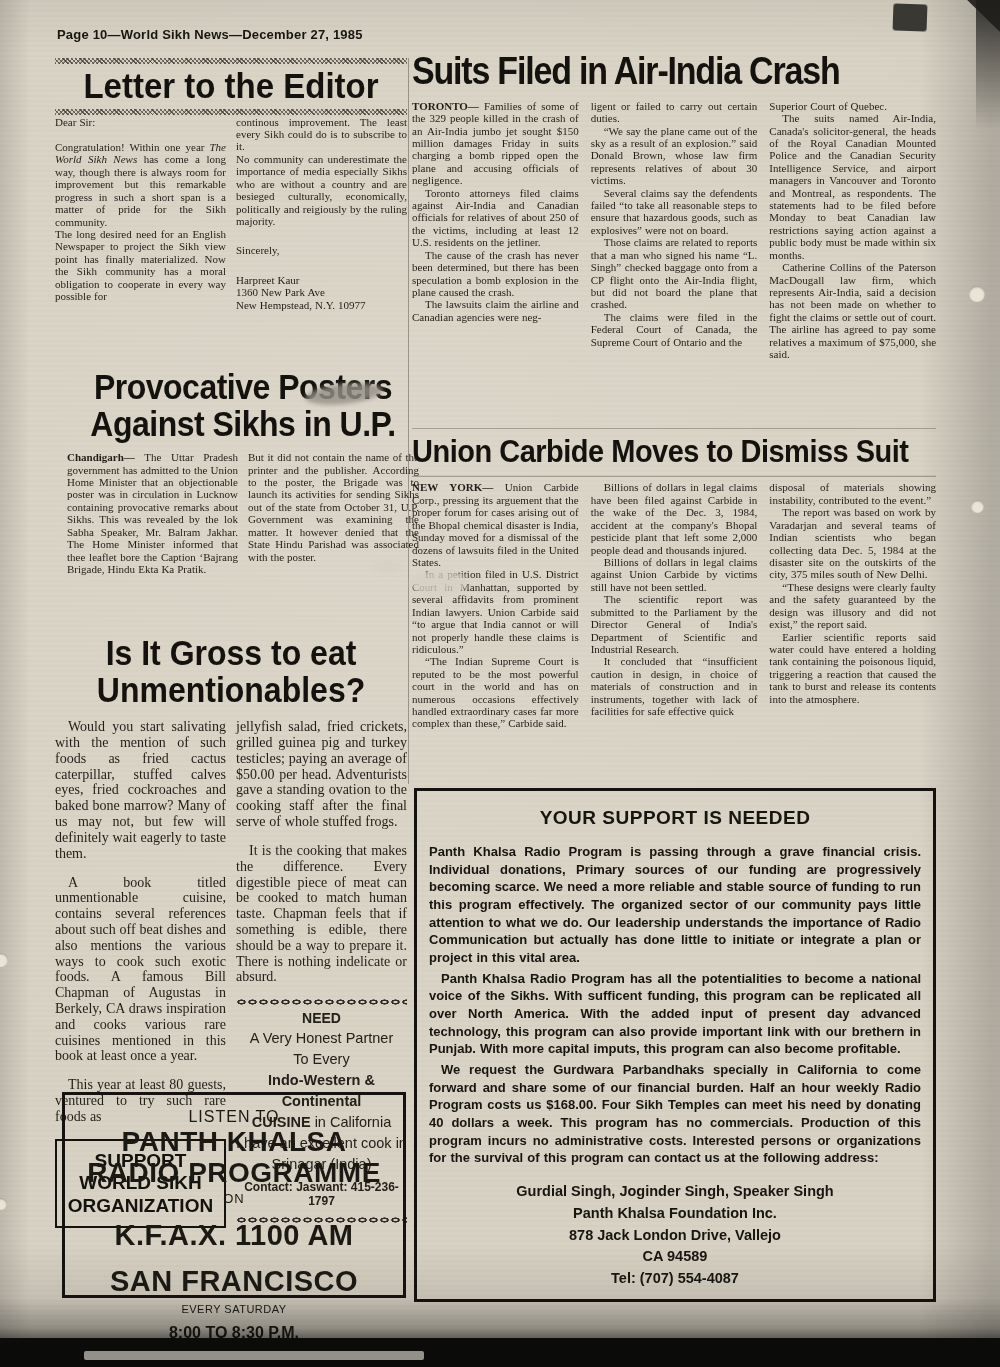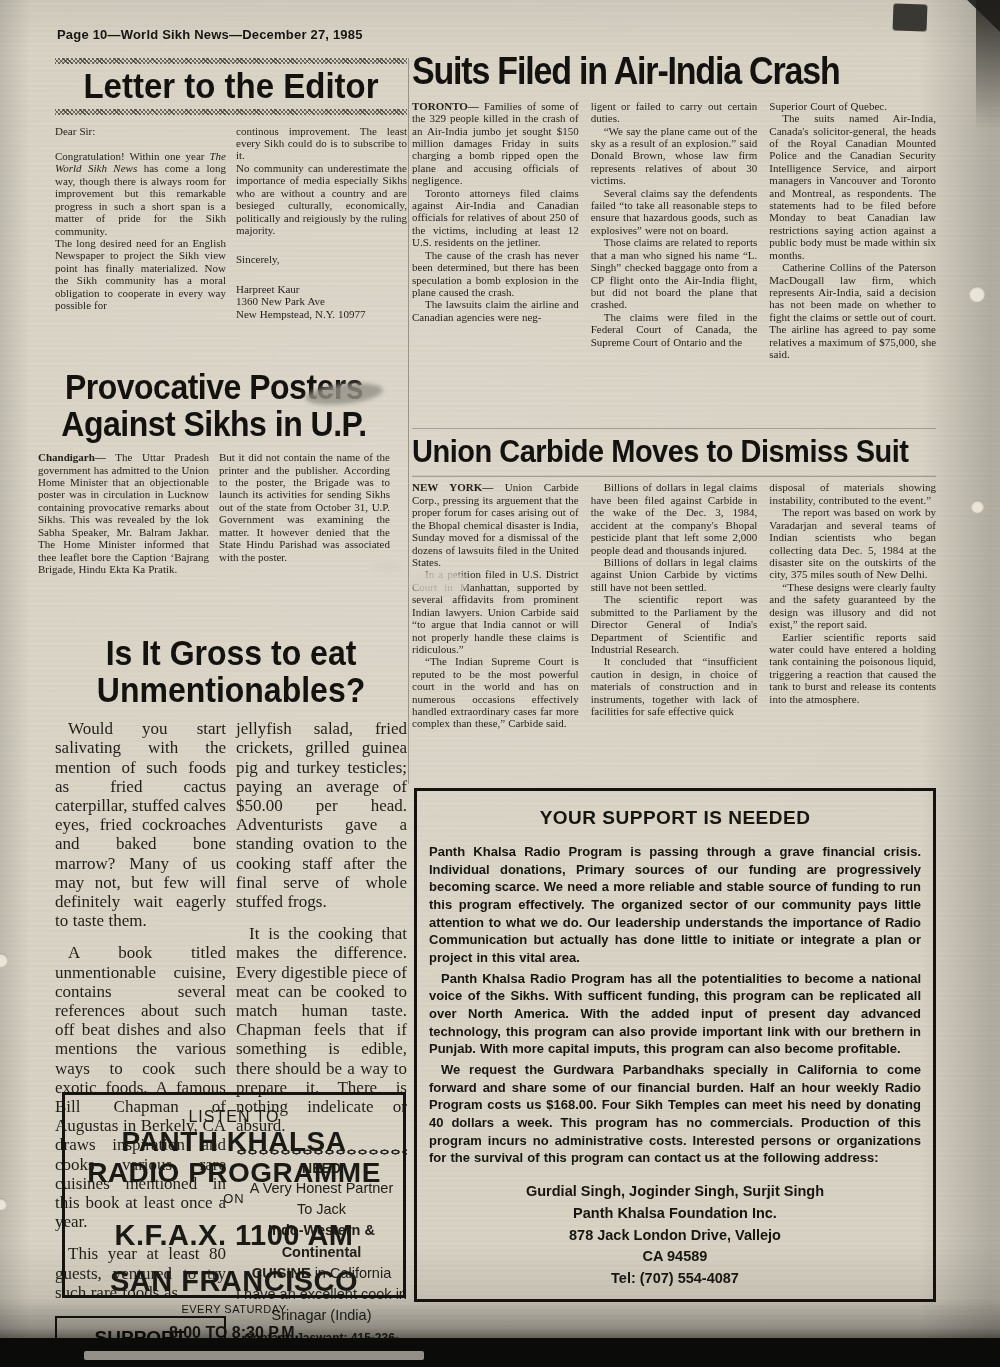--- a/index.html
+++ b/index.html
@@ -26,28 +26,28 @@
   .col{flex:1;min-width:0;}
   .para{font-size:11px;line-height:1.13;text-align:justify;margin:0;text-indent:13px;
     word-spacing:.3px;}
   .noind{text-indent:0;}
   .mt14{margin-top:13px;}.mt18{margin-top:17px;}
   .dateline{font-weight:700;}
   .vdivider{position:absolute;left:408px;top:58px;width:1px;height:726px;background:rgba(45,42,36,.38);}
   
   .letter{position:absolute;left:55px;top:58px;width:352px;}
   .letter h1.headline{font-size:33px;text-align:center;margin:4px 0 6px;transform:scaleY(1.06);}
-  .letter .cols{margin-top:10px;}
-  .posters{position:absolute;left:38px;top:370px;width:352px;}
+  .letter .cols{margin-top:1px;}
+  .posters{position:absolute;left:67px;top:370px;width:352px;}
   .posters h1.headline{font-size:32px;text-align:center;letter-spacing:-.5px;transform:scaleY(1.08);}
   .posters .cols{margin-top:14px;}
   .gross{position:absolute;left:55px;top:636px;width:352px;}
   .gross h1.headline{font-size:32px;text-align:center;transform:scaleY(1.08);}
   .gross .cols{margin-top:16px;}
-  .gross .para{font-size:17px;margin-bottom:13px;}
+  .gross .para{font-size:14px;margin-bottom:13px;}
   .suits{position:absolute;left:412px;top:52px;width:524px;}
   .suits h1.headline{font-size:34px;letter-spacing:-1.2px;transform:scaleY(1.12);margin-bottom:12px;white-space:nowrap;}
   .suits .cols{margin-top:10px;gap:12px;}
   .carbide{position:absolute;left:412px;top:428px;width:524px;border-top:1px solid rgba(35,32,27,.30);padding-top:5px;}
   .carbide h1.headline{font-size:29px;letter-spacing:-.5px;transform:scaleY(1.1);white-space:nowrap;
      border-bottom:1px solid rgba(35,32,27,.30);padding-bottom:8px;}
   .carbide .cols{margin-top:8px;gap:12px;}
   
   .support-box{margin-top:14px;border:2px solid #15130f;padding:9px 4px;text-align:center;
     font-family:"Liberation Sans",sans-serif;font-weight:700;font-size:19px;line-height:1.18;color:#14120e;}
@@ -194,21 +194,21 @@
             <div>ORGANIZATION</div>
           </div>
         </div>
         <div class="col">
           <p class="para noind">jellyfish salad, fried crickets, grilled guinea pig and turkey testicles; paying an average of $50.00 per head. Adventurists gave a standing ovation to the cooking staff after the final serve of whole stuffed frogs.</p>
           <p class="para">It is the cooking that makes the difference. Every digestible piece of meat can be cooked to match human taste. Chapman feels that if something is edible, there should be a way to prepare it. There is nothing indelicate or absurd.</p>
           <div class="chain"></div>
           <div class="need">
             <div class="nd-head">NEED</div>
             <div class="nd-line">A Very Honest Partner</div>
-            <div class="nd-line">To Jack</div>
+            <div class="nd-line">To Every</div>
             <div class="nd-line nd-bold">Indo-Western &amp; Continental</div>
             <div class="nd-line"><span class="nd-bold">CUISINE</span><span> in California</span></div>
             <div class="nd-line">I have an excellent cook in</div>
             <div class="nd-line">Srinagar (India)</div>
             <div class="nd-contact">Contact: Jaswant: 415-236-1797</div>
           </div>
           <div class="chain" style="margin-top:8px;"></div>
         </div>
       </div>
     </section>
@@ -223,21 +223,21 @@
       <div class="r7">EVERY SATURDAY</div>
       <div class="r8">8:00 TO 8:30 P.M.</div>
     </div>
 
     <div class="appeal">
       <div class="ap-title">YOUR SUPPORT IS NEEDED</div>
       <p>Panth Khalsa Radio Program is passing through a grave financial crisis. Individual donations, Primary sources of our funding are progressively becoming scarce. We need a more reliable and stable source of funding to run this program effectively. The organized sector of our community pays little attention to what we do. Our leadership understands the importance of Radio Communication but actually has done little to initiate or integrate a plan or project in this vital area.</p>
       <p class="ind">Panth Khalsa Radio Program has all the potentialities to become a national voice of the Sikhs. With sufficent funding, this program can be replicated all over North America. With the added input of present day advanced technology, this program can also provide important link with our brethern in Punjab. With more capital imputs, this program can also become profitable.</p>
       <p class="ind">We request the Gurdwara Parbandhaks specially in California to come forward and share some of our financial burden. Half an hour weekly Radio Program costs us $168.00. Four Sikh Temples can meet his need by donating 40 dollars a week. This program has no commercials. Production of this program incurs no administrative costs. Interested persons or organizations for the survival of this program can contact us at the following address:</p>
       <div class="ap-addr">
-        <div>Gurdial Singh, Joginder Singh, Surjit Singh</div>
+        <div>Gurdial Singh, Joginder Singh, Speaker Singh</div>
         <div>Panth Khalsa Foundation Inc.</div>
         <div>878 Jack London Drive, Vallejo</div>
         <div>CA  94589</div>
         <div>Tel: (707) 554-4087</div>
       </div>
     </div>
 
   </div>
 
   <div class="smudge sm-posters"></div>

